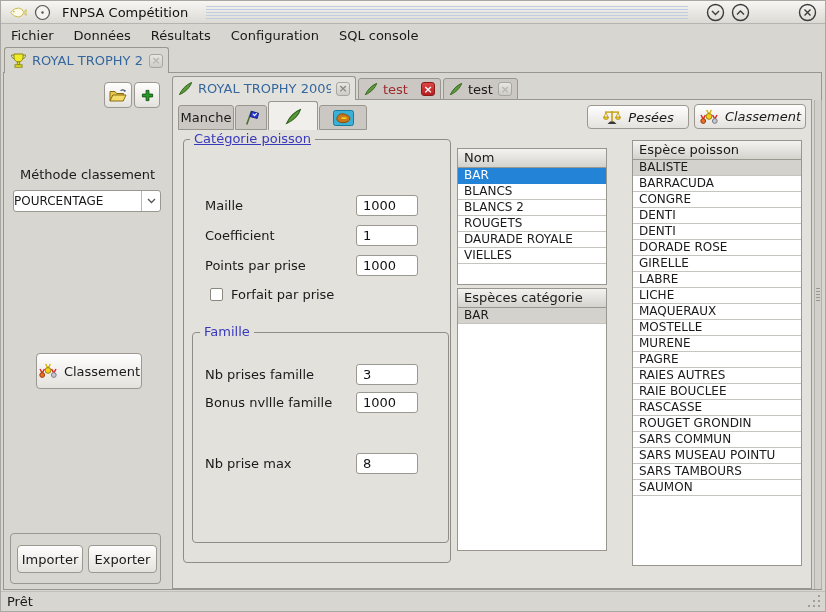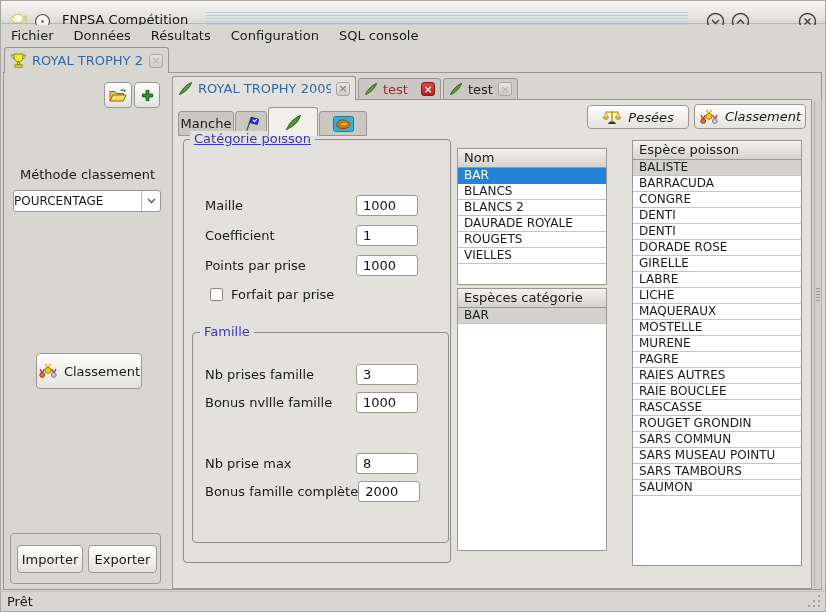--- a/index.html
+++ b/index.html
@@ -7,21 +7,21 @@
   body {
     position:relative; overflow:hidden;
     background:#d8d6d1;
     font-family:"DejaVu Sans", sans-serif;
     color:#1a1a1a; font-size:13px;
     box-shadow: inset 0 0 0 1px #a9a7a2;
   }
   
   .titlebar { position:absolute; left:1px; top:1px; right:1px; height:23px;
     background:linear-gradient(#f7f6f3,#dcdad4); border-bottom:1px solid #b6b4af;
-    display:flex; padding:11px 8px; gap:6px; }
+    display:flex; align-items:center; padding:11px 8px; gap:6px; }
   .title-text { font-size:13px; color:#111; white-space:nowrap; margin-left:4px; }
   .title-stripes { flex:1; height:13px; margin:0 12px;
     background:repeating-linear-gradient(to bottom,#becddf 0,#becddf 1px,rgba(0,0,0,0) 1px,rgba(0,0,0,0) 3px); }
   .winbtn { width:19px; height:19px; border-radius:50%; background:transparent;
     display:flex; align-items:center; justify-content:center; cursor:default; }
   .winbtn.gap { margin-left:42px; }
   
   .menubar { position:absolute; left:1px; top:25px; right:1px; height:21px;
     display:flex; align-items:center; padding-left:0; background:#d8d6d1; }
   .menu-item { padding:2px 10px; white-space:nowrap; }
@@ -62,21 +62,21 @@
     border-bottom:none; z-index:4; }
   .itab-active .itab-label { color:#35679e; }
   .itab-test { left:358px; top:78px; width:83px; height:22px; }
   .itab-test .itab-label { color:#9c2b2b; }
   .itab-test2 { left:443px; top:78px; width:75px; height:22px; }
   .itab-label { flex:1; white-space:nowrap; overflow:hidden; }
   .inner-pane { position:absolute; left:172px; top:99px; width:640px; height:490px;
     border:1px solid #98968f; background:#e3e1dc; z-index:1; }
   
   .stab { position:absolute; display:flex; align-items:center; justify-content:center; gap:4px;
-    border:1px solid #98968f; border-radius:3px 3px 0 0; background:#cbc8c3; z-index:2;margin-top:6px; }
+    border:1px solid #98968f; border-radius:3px 3px 0 0; background:#cbc8c3; z-index:2; }
   .stab-manche { left:178px; top:105px; width:56px; height:25px; }
   .stab-flag   { left:235px; top:105px; width:32px; height:25px; }
   .stab-fish   { left:268px; top:101px; width:50px; height:29px; background:#f0efec; border-bottom:none; z-index:5; }
   .stab-map    { left:319px; top:105px; width:48px; height:25px; }
   
   .pesees-btn { position:absolute; left:587px; top:105px; width:102px; height:24px; font-style:italic; z-index:5; }
   .classement-top-btn { position:absolute; left:694px; top:104px; width:112px; height:25px; font-style:italic; z-index:5; }
   
   .groupbox { position:absolute; border:1px solid #8f8d88; border-radius:4px; z-index:2; }
   .category-box { left:183px; top:139px; width:268px; height:424px; }
@@ -364,35 +364,31 @@
       <span class="field-label">Bonus nvllle famille</span>
       <input class="tinput" value="1000" style="">
     </div>
   </div>
 <div class="field-rows fam-rows-bottom">
 
 <div class="field-row">
       <span class="field-label">Nb prise max</span>
       <input class="tinput" value="8" style="">
     </div>
-    <div class="field-row">
-      <span class="field-label">Bonus famille complète</span>
-      <input class="tinput" value="2000" style="">
-    </div>
   </div>
 
 <div class="tablebox nom-table">
   <div class="thead">Nom</div>
   <div style="display:flex;flex-direction:column">
 
   <div class="trow selected">BAR</div>
       <div class="trow">BLANCS</div>
       <div class="trow">BLANCS 2</div>
+      <div class="trow">ROUGETS</div>
       <div class="trow">DAURADE ROYALE</div>
-      <div class="trow">ROUGETS</div>
       <div class="trow">VIELLES</div>
     </div>
 </div>
 
 <div class="tablebox especes-table">
   <div class="thead">Espèces catégorie</div>
   <div style="display:flex;flex-direction:column">
 
   <div class="trow current">BAR</div>
     </div>

